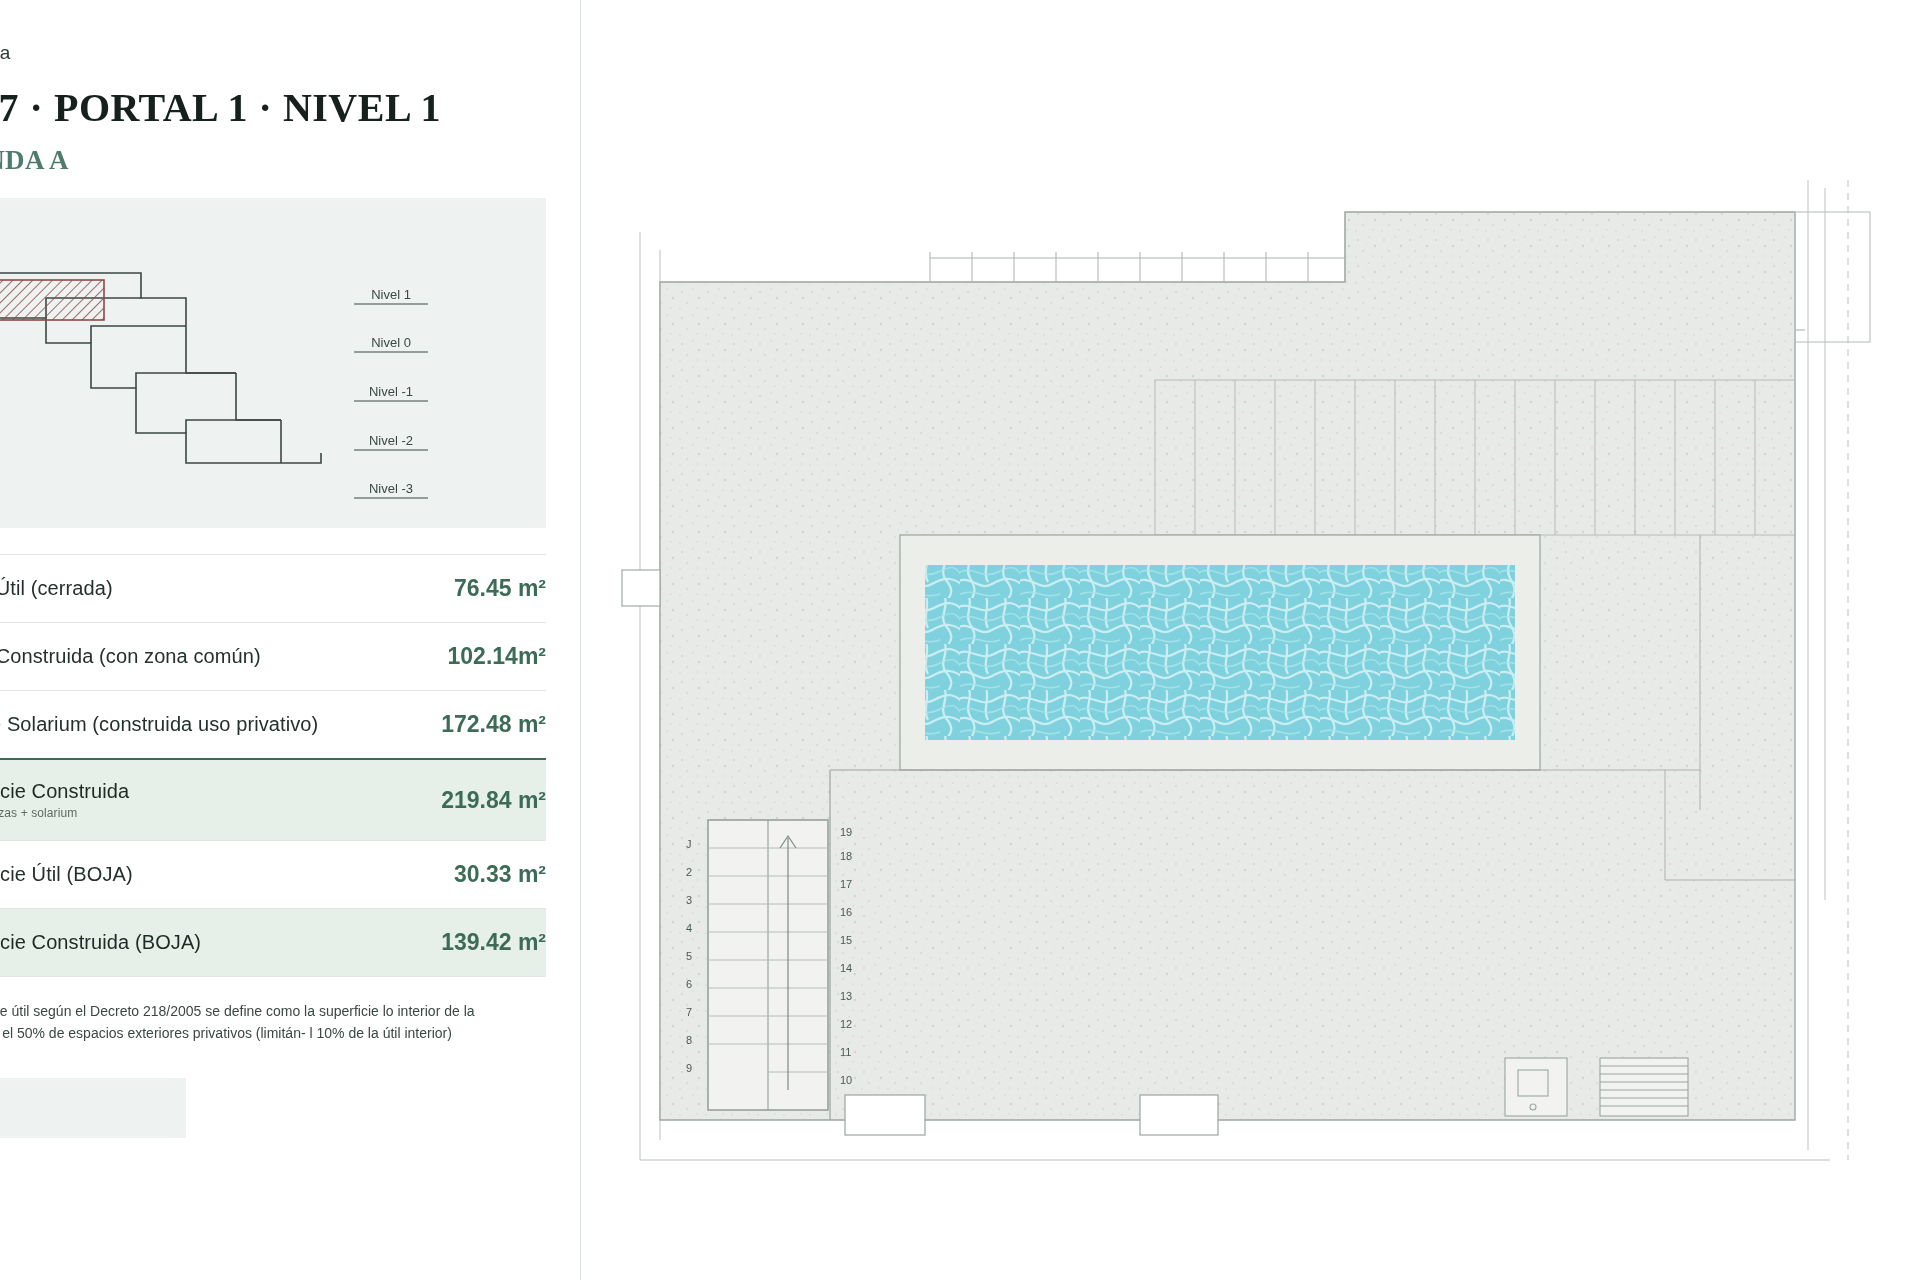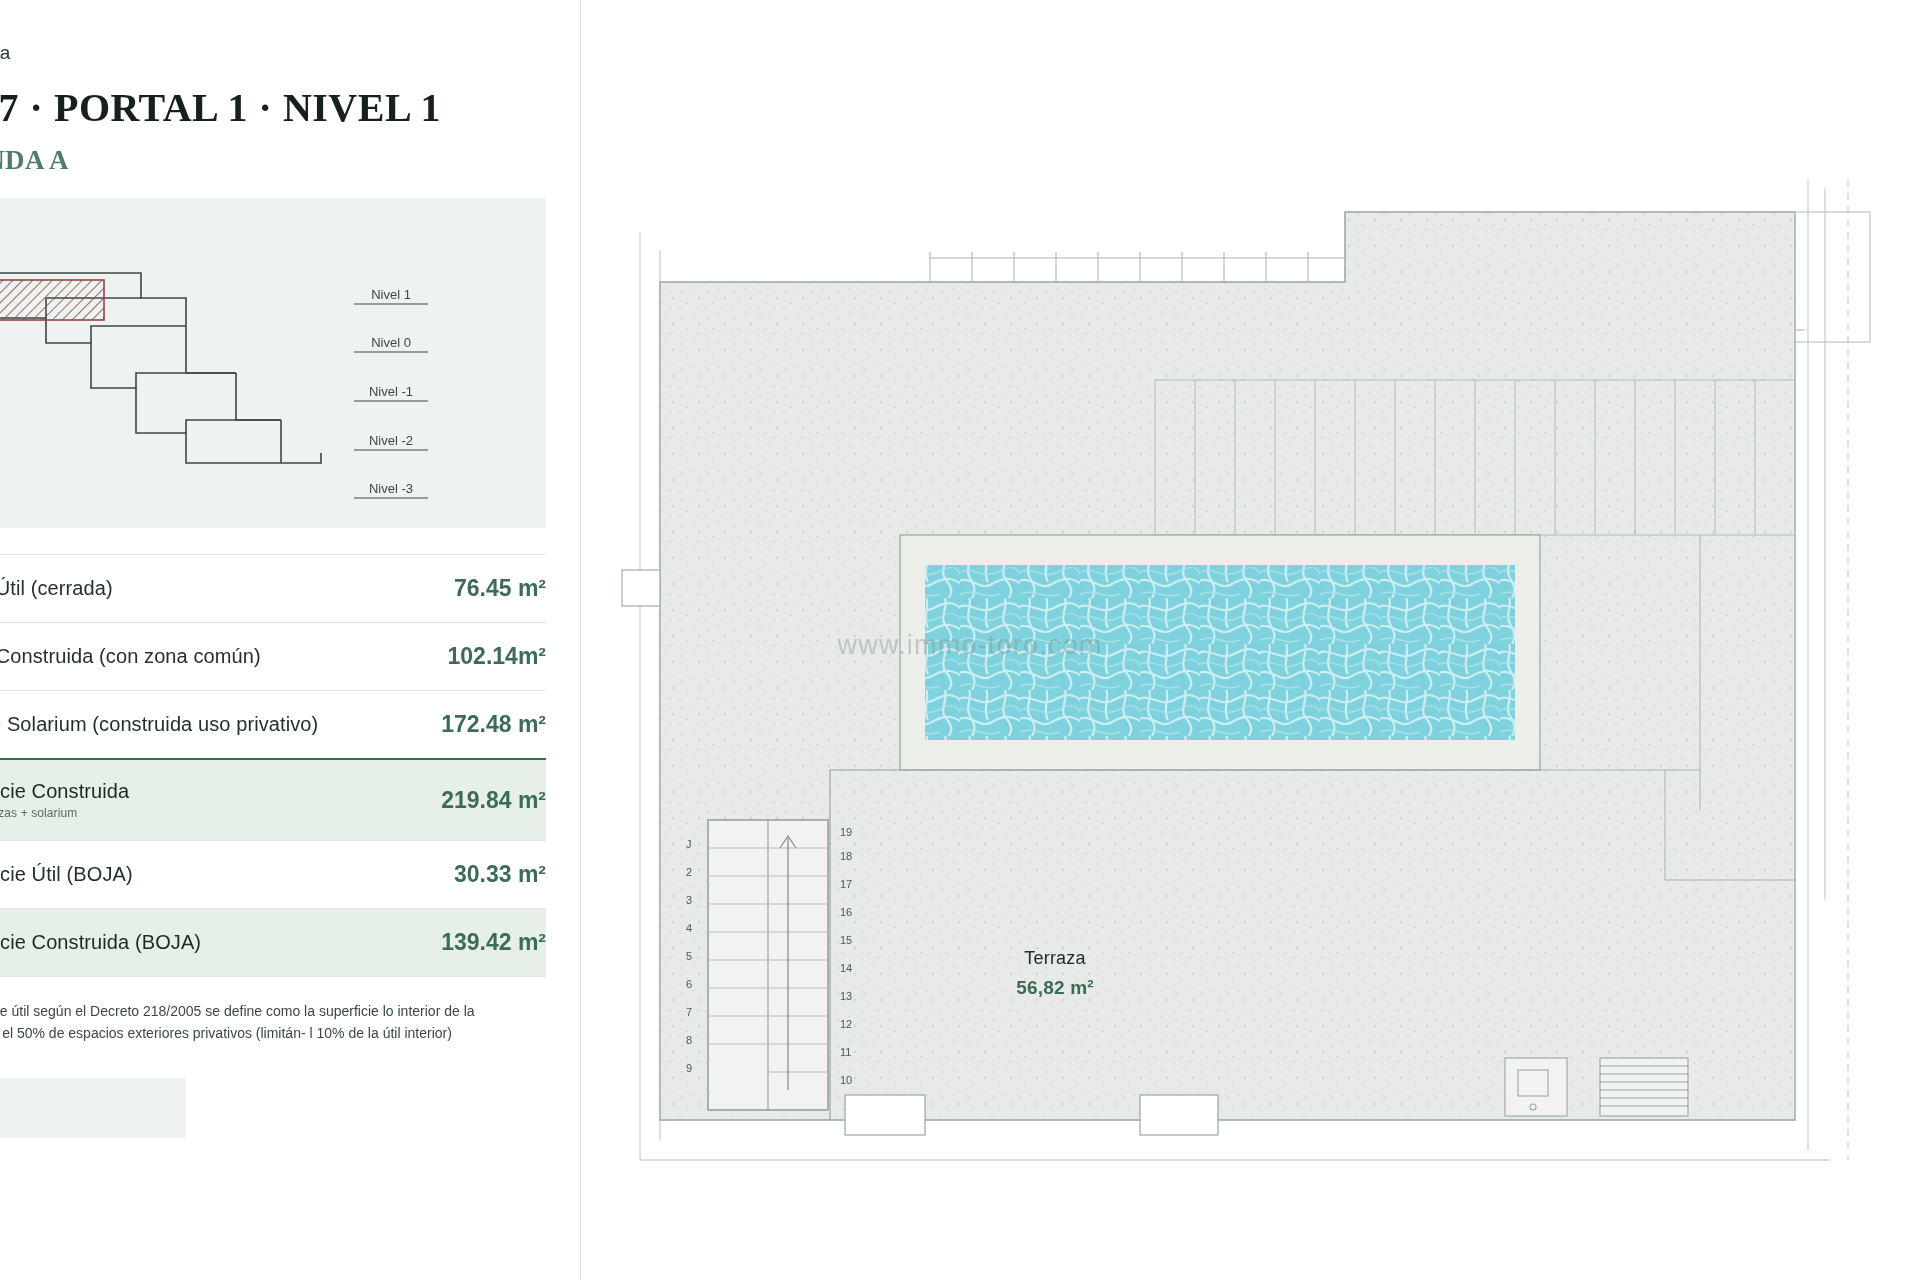--- a/index.html
+++ b/index.html
@@ -445,22 +445,17 @@
 
       <g stroke="#9aa5a0" stroke-width="1.1" fill="#ffffff">
         <rect x="22" y="570" width="38" height="36"></rect>
       </g>
 
       <g stroke="#b9c2bd" stroke-width="1" stroke-dasharray="7 6" fill="none">
         <line x1="1248" y1="180" x2="1248" y2="1160"></line>
       </g>
     </svg>
 
-    <div id="watermark">www.immo-toro.com</div>
-
-
-    <div class="plan-label" id="label-terraza">
-      <span>Terraza</span>
-      <span class="area">56,82 m²</span>
-    </div>
+
+
   </div>
 
 </div>
 
 </body></html>

